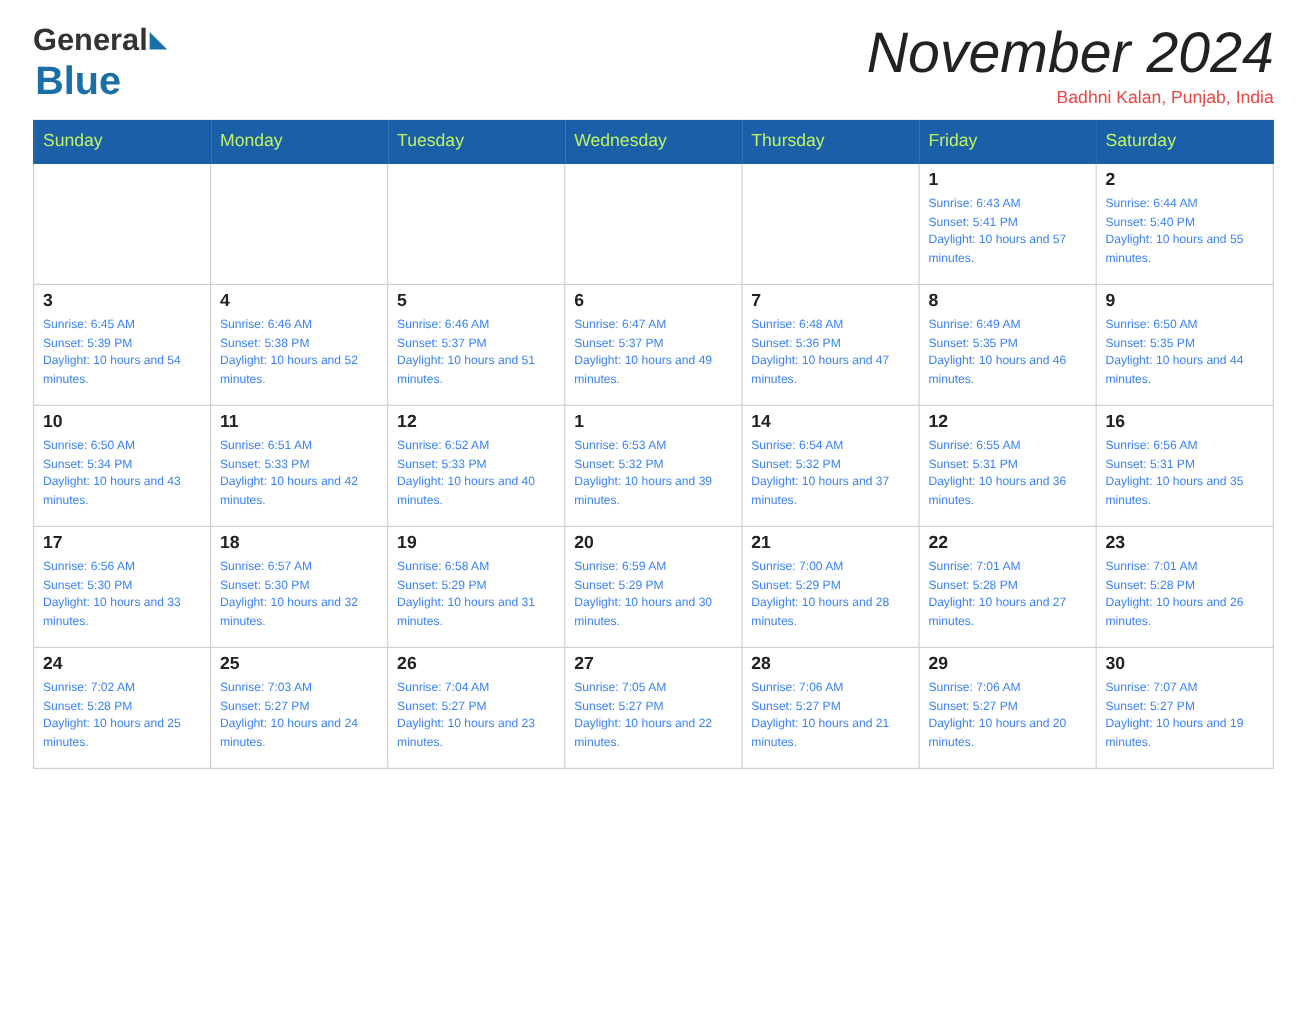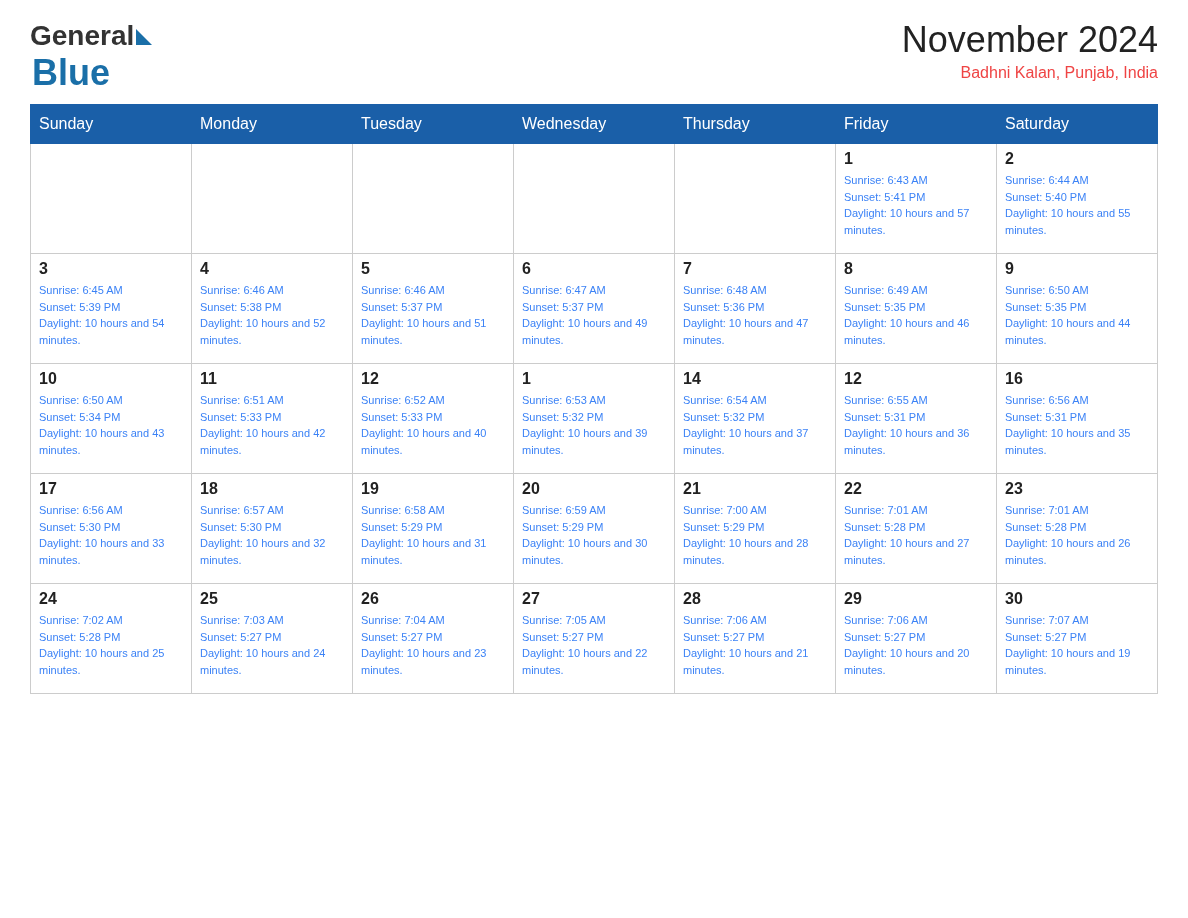--- a/index.html
+++ b/index.html
@@ -35,38 +35,39 @@
     .logo-blue {
       font-size: 36px;
       font-weight: bold;
       color: #1a6fa8;
       margin-left: 2px;
     }
     .title-area {
       text-align: right;
     }
     .month-title {
-      font-size: 36px;
+      font-size: 52px;
       font-weight: normal;
       color: #222;
       line-height: 1.1;
+      font-style: italic;
     }
     .location-title {
       font-size: 16px;
       color: #ef4444;
       margin-top: 4px;
     }
     .calendar-table {
       width: 100%;
       border-collapse: collapse;
       margin-top: 8px;
     }
     .calendar-table th {
       background-color: #1a5fa8;
-      color: #ffffff;
+      color: #bef264;
       font-size: 16px;
       font-weight: normal;
       padding: 10px 8px;
       text-align: left;
       border: 1px solid #1a5fa8;
     }
     .calendar-table td {
       width: 14.28%;
       vertical-align: top;
       padding: 6px 8px;

